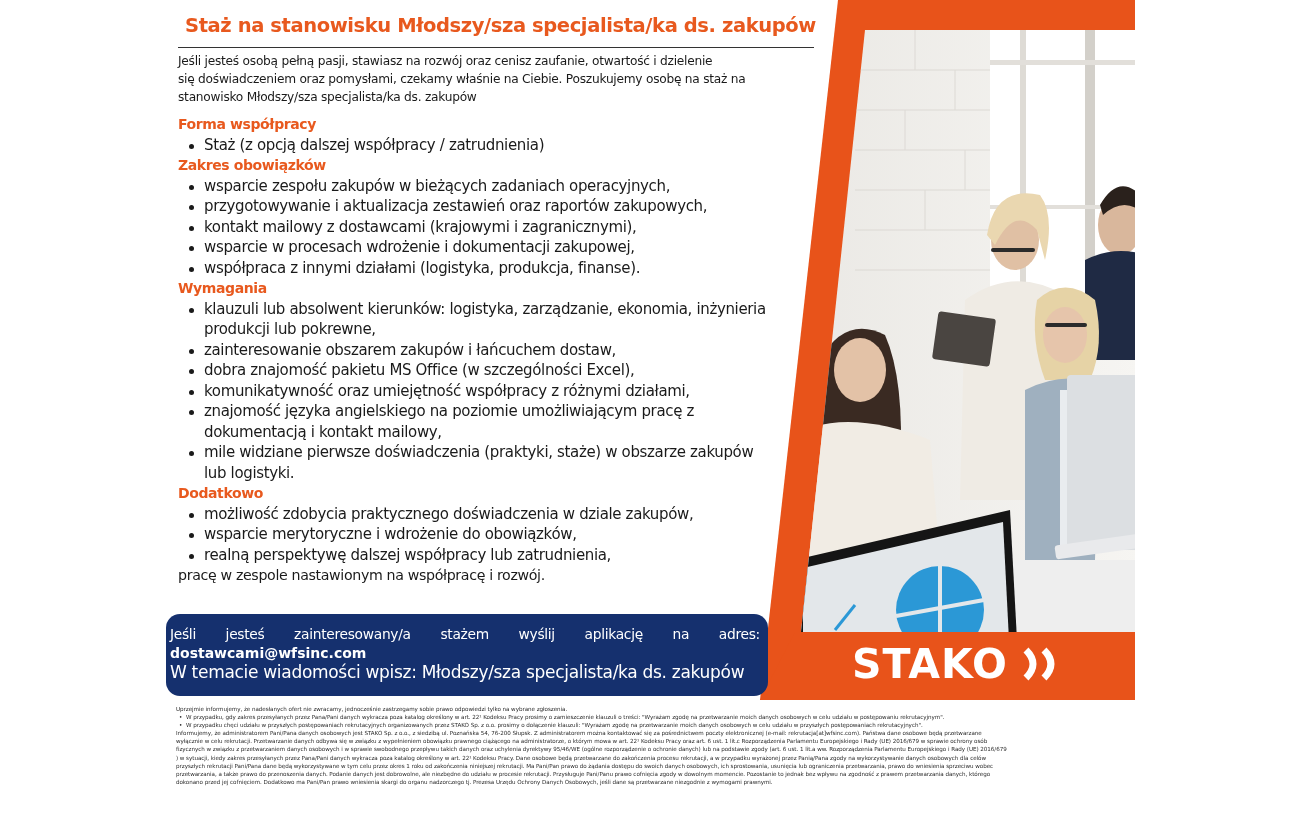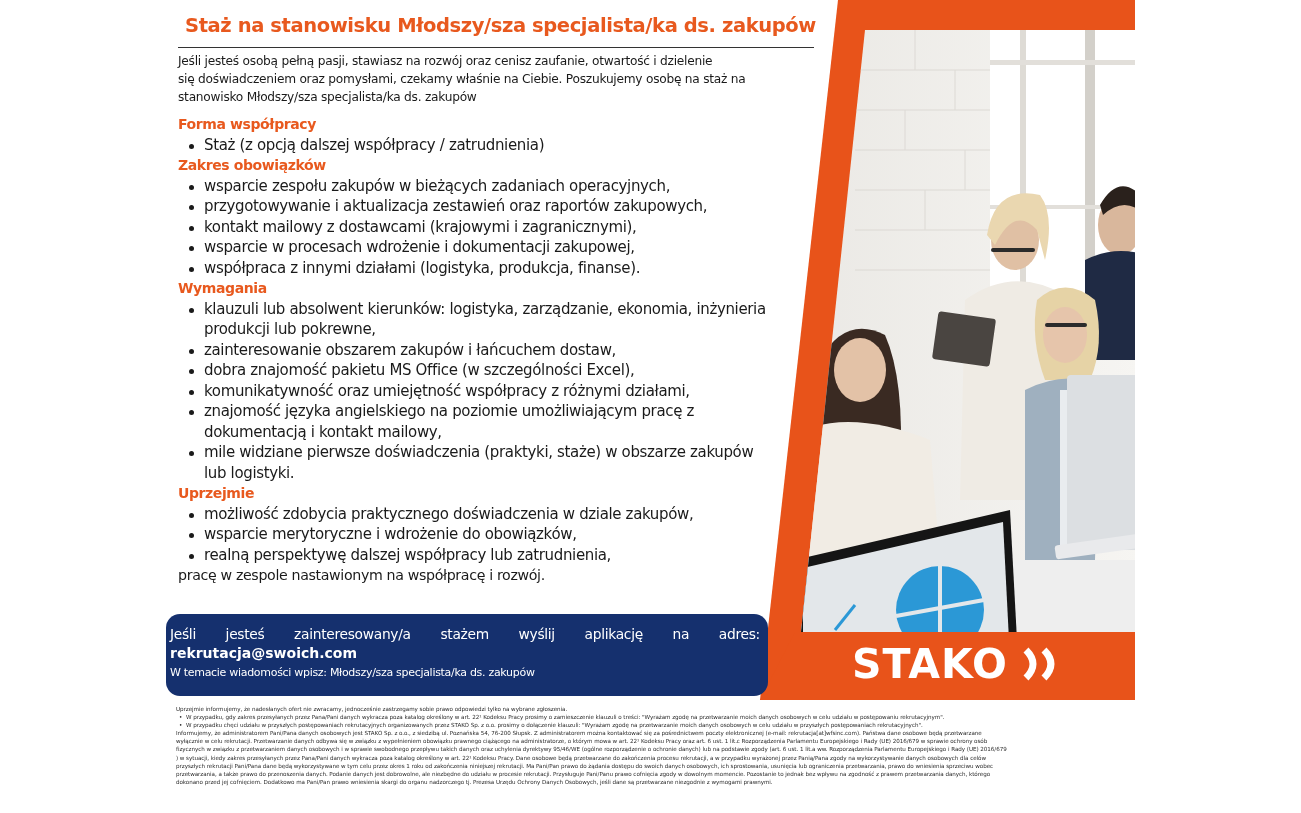--- a/index.html
+++ b/index.html
@@ -39,21 +39,21 @@
     .apply-box {
       position: absolute; left: 166px; top: 614px; width: 602px; height: 82px;
       background: #15306e; border-radius: 14px; color: #ffffff; padding: 11px 8px 12px 4px;
       z-index: 3;
     }
     .apply-line1 {
       display: flex; justify-content: space-between; font-size: 13.8px; line-height: 19px;
       letter-spacing: -0.3px;
     }
     .apply-email { font-weight: bold; font-size: 14px; line-height: 19px; }
-    .apply-line3 { font-size: 11px; line-height: 19px; letter-spacing: -0.3px; white-space: nowrap; }
+    .apply-line3 { font-size: 17px; line-height: 19px; letter-spacing: -0.3px; white-space: nowrap; }
 
     .frame { position: absolute; left: 755px; top: 0; width: 385px; height: 700px; z-index: 2; }
     .frame svg { display: block; }
 
     .logo {
       position: absolute; left: 852px; top: 640px; height: 48px; z-index: 4;
       display: flex; align-items: center; gap: 16px;
     }
     .logo-text {
       font-family: "DejaVu Sans", sans-serif; font-weight: bold; font-size: 41px;
@@ -125,21 +125,21 @@
     <li>
       <span class="ln">znajomość języka angielskiego na poziomie umożliwiającym pracę z</span>
       <span class="ln">dokumentacją i kontakt mailowy,</span>
     </li>
     <li>
       <span class="ln">mile widziane pierwsze doświadczenia (praktyki, staże) w obszarze zakupów</span>
       <span class="ln">lub logistyki.</span>
     </li>
   </ul>
 
-  <div class="section-h">Uprzejmie</div>
+  <div class="section-h">Dodatkowo</div>
   <ul class="list">
     <li>
         <span class="ln">możliwość zdobycia praktycznego doświadczenia w dziale zakupów,</span>
       </li>
     <li>
         <span class="ln">wsparcie merytoryczne i wdrożenie do obowiązków,</span>
       </li>
     <li>
         <span class="ln">realną perspektywę dalszej współpracy lub zatrudnienia,</span>
       </li>
@@ -234,21 +234,21 @@
   <div class="apply-line1">
     <span>Jeśli</span>
     <span>jesteś</span>
     <span>zainteresowany/a</span>
     <span>stażem</span>
     <span>wyślij</span>
     <span>aplikację</span>
     <span>na</span>
     <span>adres:</span>
   </div>
-  <div class="apply-email">rekrutacja@swoich.com</div>
+  <div class="apply-email">dostawcami@wfsinc.com</div>
   <div class="apply-line3">W temacie wiadomości wpisz: Młodszy/sza specjalista/ka ds. zakupów</div>
 </div>
 
 <div class="legal">
   <p>Uprzejmie informujemy, że nadesłanych ofert nie zwracamy, jednocześnie zastrzegamy sobie prawo odpowiedzi tylko na wybrane zgłoszenia.</p>
   <p class="bullet">W przypadku, gdy zakres przesyłanych przez Pana/Pani danych wykracza poza katalog określony w art. 22¹ Kodeksu Pracy prosimy o zamieszczenie klauzuli o treści: "Wyrażam zgodę na przetwarzanie moich danych osobowych w celu udziału w postępowaniu rekrutacyjnym".</p>
   <p class="bullet">W przypadku chęci udziału w przyszłych postępowaniach rekrutacyjnych organizowanych przez STAKO Sp. z o.o. prosimy o dołączenie klauzuli: "Wyrażam zgodę na przetwarzanie moich danych osobowych w celu udziału w przyszłych postępowaniach rekrutacyjnych".</p>
   <p>Informujemy, że administratorem Pani/Pana danych osobowych jest STAKO Sp. z o.o., z siedzibą ul. Poznańska 54, 76-200 Słupsk. Z administratorem można kontaktować się za pośrednictwem poczty elektronicznej (e-mail: rekrutacja[at]wfsinc.com). Państwa dane osobowe będą przetwarzane</p>
   <p>wyłącznie w celu rekrutacji. Przetwarzanie danych odbywa się w związku z wypełnieniem obowiązku prawnego ciążącego na administratorze, o którym mowa w art. 22¹ Kodeksu Pracy oraz art. 6 ust. 1 lit.c Rozporządzenia Parlamentu Europejskiego i Rady (UE) 2016/679 w sprawie ochrony osób</p>
   <p>fizycznych w związku z przetwarzaniem danych osobowych i w sprawie swobodnego przepływu takich danych oraz uchylenia dyrektywy 95/46/WE (ogólne rozporządzenie o ochronie danych) lub na podstawie zgody (art. 6 ust. 1 lit.a ww. Rozporządzenia Parlamentu Europejskiego i Rady (UE) 2016/679</p>

